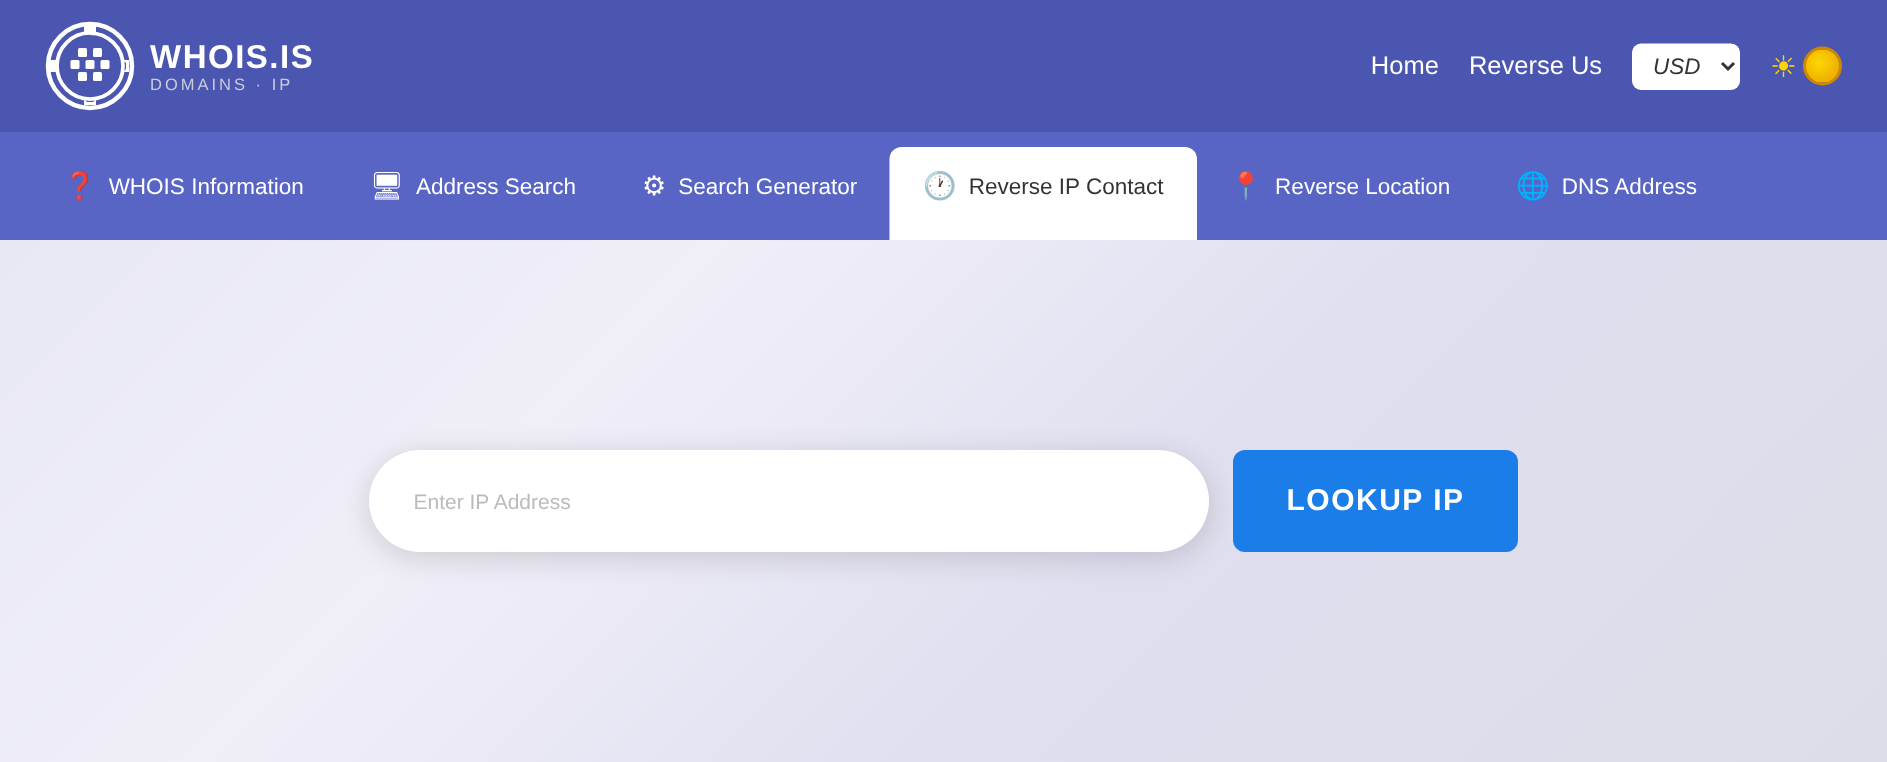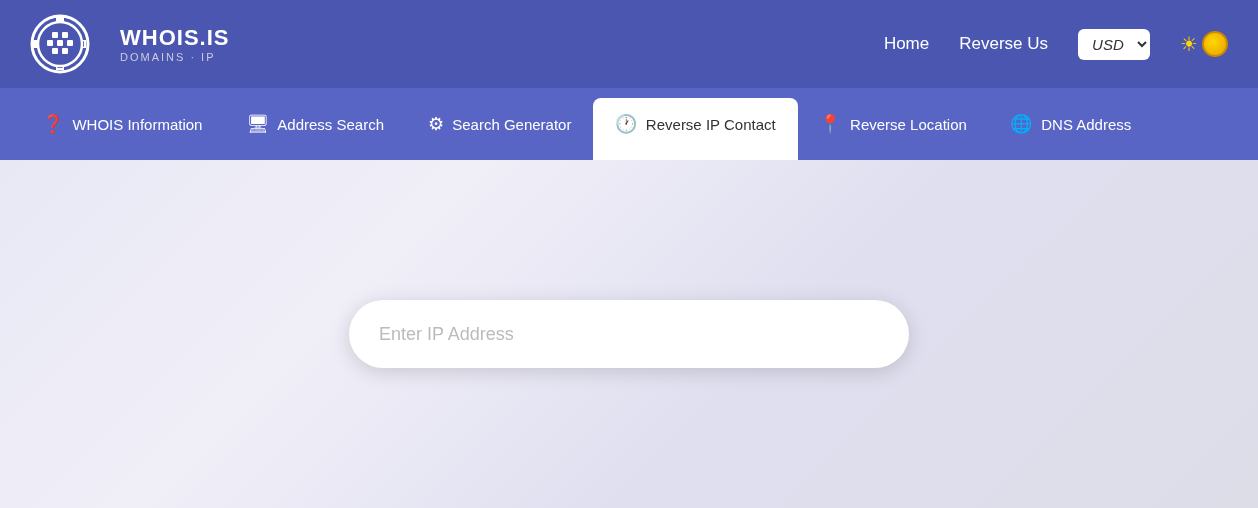--- a/index.html
+++ b/index.html
@@ -20,36 +20,35 @@
       gap: 10px;
     }
     .logo-icon {
       width: 60px;
       height: 60px;
     }
     .logo-text {
       display: flex;
       flex-direction: column;
       color: white;
-      margin-left: 20px;
     }
     .logo-main {
       font-size: 22px;
       font-weight: bold;
       letter-spacing: 1px;
     }
     .logo-sub {
       font-size: 11px;
       letter-spacing: 2px;
       color: #ccd;
     }
     .header-nav {
       display: flex;
       align-items: center;
-      gap: 30px;
+      gap: 20px;
       margin-left: 46px;
     }
     .header-nav a {
       color: white;
       text-decoration: none;
       font-size: 17px;
       font-weight: 500;
     }
     .currency-select {
       background: white;
@@ -124,21 +123,21 @@
       display: flex;
       align-items: center;
       gap: 16px;
     }
     .ip-input {
       width: 560px;
       height: 68px;
       border-radius: 40px;
       border: none;
       padding: 0 30px;
-      font-size: 18px;
+      font-size: 14px;
       color: #999;
       outline: none;
       box-shadow: 0 4px 20px rgba(0,0,0,0.15);
       background: white;
     }
     .ip-input::placeholder {
       color: #bbb;
     }
     .lookup-btn {
       background: #1a7de8;
@@ -218,14 +217,15 @@
     </a>
     <a class="nav-item" href="#">
       <span class="nav-icon">🌐</span>
       <span>DNS Address</span>
     </a>
   </nav>
 
 <main class="main-content">
   <div class="search-section">
     <input type="text" class="ip-input" placeholder="Enter IP Address" style="">
+    <button class="lookup-btn">LOOKUP IP</button>
   </div>
 </main>
 
 </body></html>

